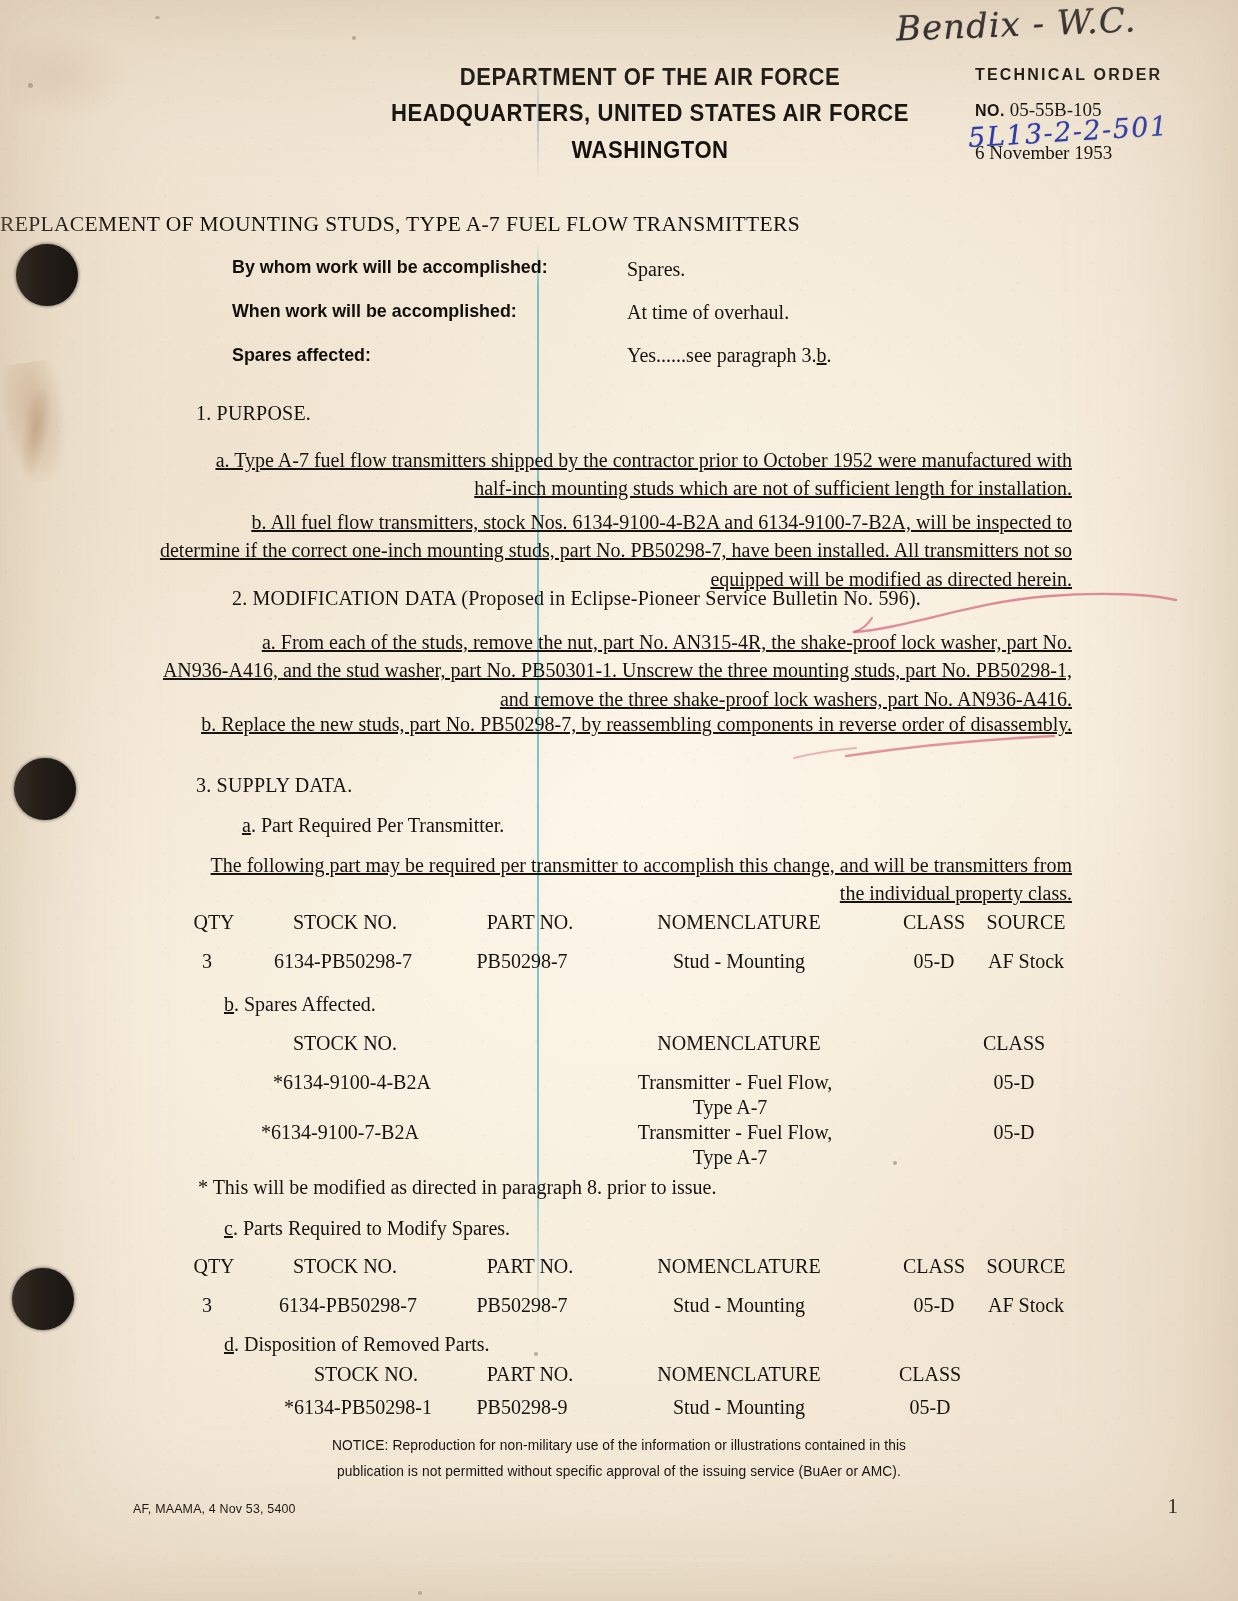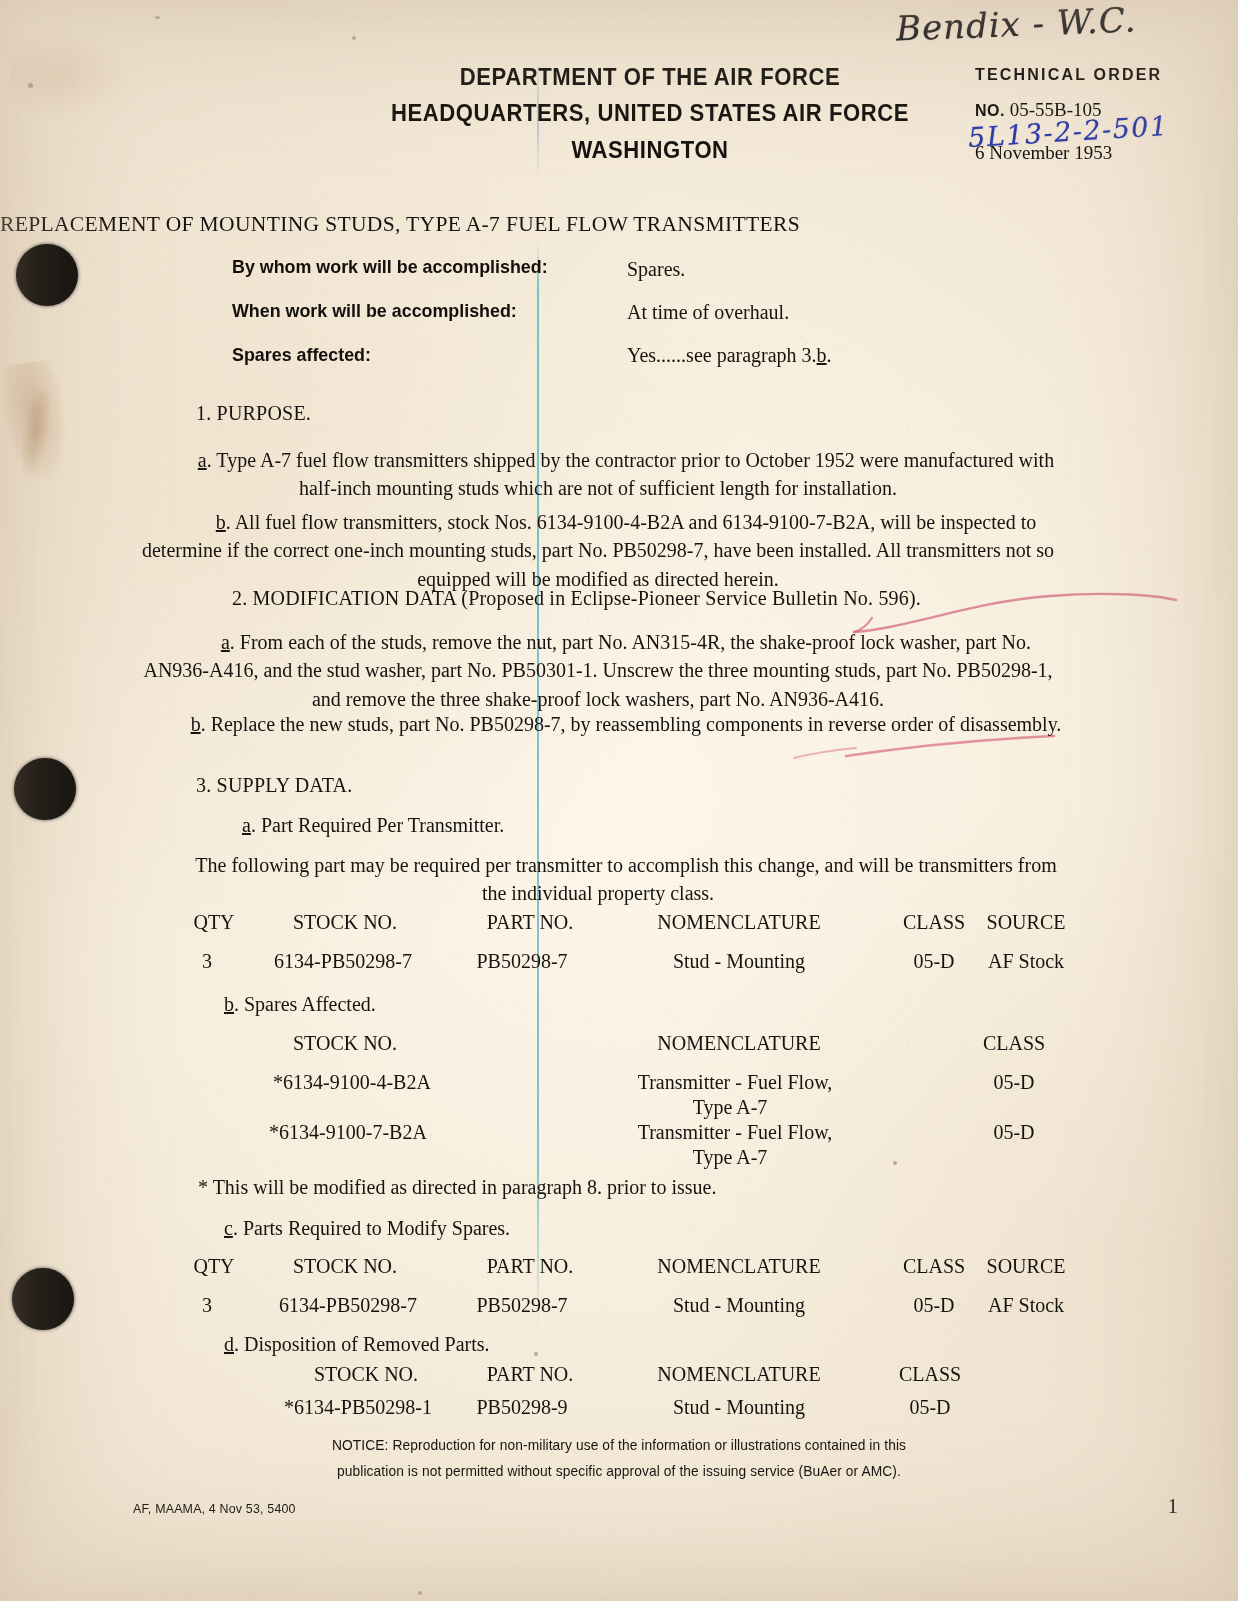--- a/index.html
+++ b/index.html
@@ -128,21 +128,21 @@
     font-family:"Liberation Serif", serif;
   }
   .u{text-decoration:underline;}
 
   .sec{
     position:absolute;font-size:20px;color:#171310;
     font-family:"Liberation Serif", serif;
     line-height:1.42;
   }
   .sec-head{left:196px;letter-spacing:.2px;}
-  .para{left:133px;width:930px;text-align:center;}
+  .para{left:142px;width:930px;text-align:right;text-decoration:underline;}
   .para .ind{display:inline-block;width:56px;}
 
   
   .tbl{
     position:absolute;font-size:20px;color:#171310;
     font-family:"Liberation Serif", serif;
   }
   .tbl .cell{position:absolute;white-space:nowrap;}
   .tbl .c-ctr{transform:translateX(-50%);}
 
@@ -264,21 +264,21 @@
   <div class="tbl" style="left:0;top:1032px;width:1238px;">
     <span class="cell c-ctr" style="left:345px;top:0;">STOCK NO.</span>
     <span class="cell c-ctr" style="left:739px;top:0;">NOMENCLATURE</span>
     <span class="cell c-ctr" style="left:1014px;top:0;">CLASS</span>
 
     <span class="cell c-ctr" style="left:352px;top:39px;">*6134-9100-4-B2A</span>
     <span class="cell c-ctr" style="left:735px;top:39px;">Transmitter - Fuel Flow,</span>
     <span class="cell c-ctr" style="left:730px;top:64px;">Type A-7</span>
     <span class="cell c-ctr" style="left:1014px;top:39px;">05-D</span>
 
-    <span class="cell c-ctr" style="left:348px;top:89px;font-family:Liberation Serif, serif;">*6134-9100-7-B2A</span>
+    <span class="cell c-ctr" style="left:340px;top:89px;font-family:Liberation Serif, serif;">*6134-9100-7-B2A</span>
     <span class="cell c-ctr" style="left:735px;top:89px;">Transmitter - Fuel Flow,</span>
     <span class="cell c-ctr" style="left:730px;top:114px;">Type A-7</span>
     <span class="cell c-ctr" style="left:1014px;top:89px;">05-D</span>
   </div>
 
   <div class="sec" style="left:198px;top:1173px;">*  This will be modified as directed in paragraph 8. prior to issue.</div>
 
   <div class="sec" style="left:224px;top:1214px;text-align:right;"><span class="u">c</span>.  Parts Required to Modify Spares.</div>
 
   <div class="tbl" style="left:0;top:1255px;width:1238px;">

